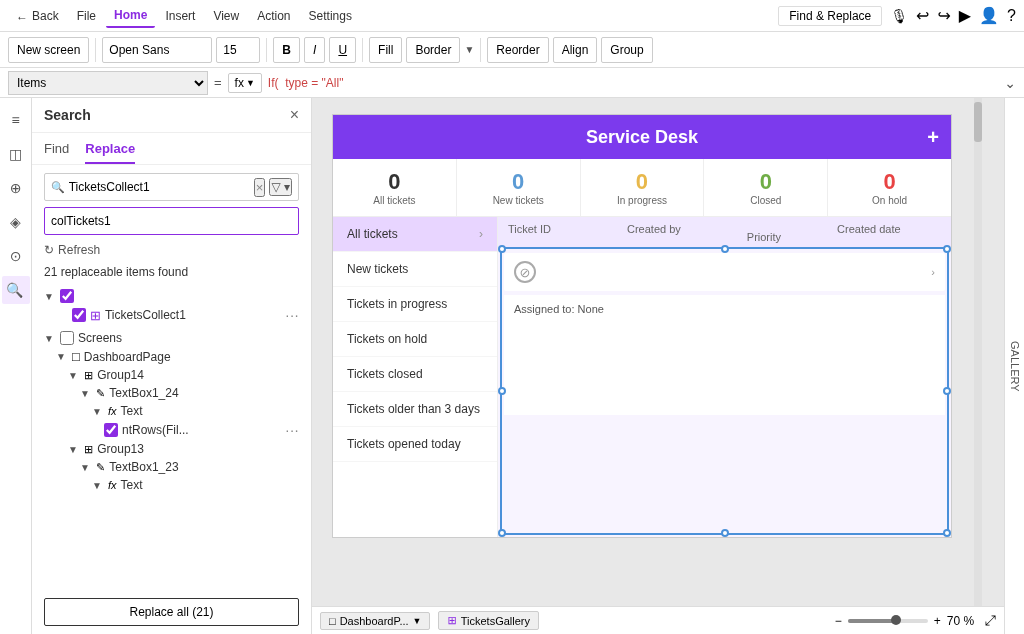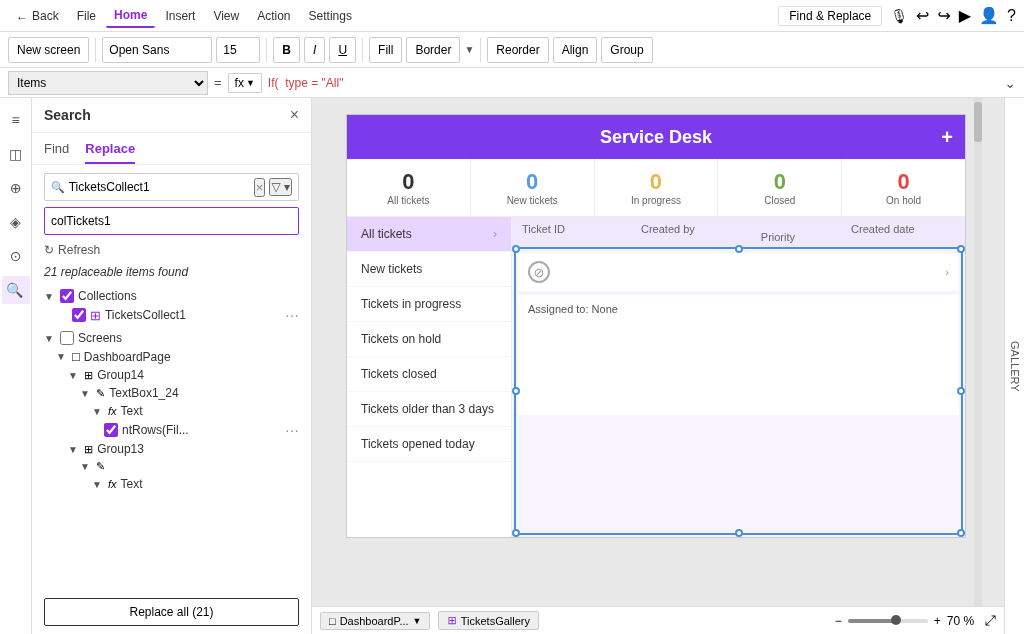--- a/index.html
+++ b/index.html
@@ -105,21 +105,21 @@
       background: #fff;
     }
     .replace-input-wrap input {
       flex: 1; border: none; outline: none; font-size: 12px; height: 22px;
     }
 
     .refresh-btn {
       display: flex; align-items: center; gap: 4px; cursor: pointer;
       color: #555; font-size: 12px; background: none; border: none; margin-bottom: 8px;
     }
-    .results-count { font-size: 12px; color: #333; margin-bottom: 8px; font-style: italic; }
+    .results-count { font-size: 12px; color: #333; margin-bottom: 8px; }
 
     .tree-item {
       display: flex; align-items: center; gap: 4px; padding: 2px 0;
       cursor: pointer; user-select: none;
     }
     .tree-chevron { font-size: 10px; color: #555; width: 12px; }
     .tree-checkbox { width: 14px; height: 14px; accent-color: #8b2be2; }
     .tree-icon { font-size: 13px; }
     .tree-label { font-size: 12px; color: #333; flex: 1; }
     .tree-dots { cursor: pointer; color: #888; font-size: 14px; margin-left: auto; }
@@ -139,21 +139,21 @@
 
     
     .gallery-panel {
       width: 20px; background: #fff; border-left: 1px solid #ddd;
       display: flex; align-items: center; justify-content: center;
       writing-mode: vertical-rl; font-size: 11px; color: #555; cursor: pointer;
     }
 
     
     .app-canvas {
-      position: absolute; top: 16px; left: 34px;
+      position: absolute; top: 16px; left: 20px;
       width: 620px; background: #7dd3fc; border: 1px solid #ccc;
     }
 
     
     .sd-header {
       background: #7c3aed; color: #fff; display: flex; align-items: center;
       justify-content: center; height: 44px; font-size: 18px; font-weight: 600;
       position: relative;
     }
     .sd-header .plus-btn {
@@ -343,21 +343,20 @@
       <button class="refresh-btn">
         <span>↻</span>
         <span>Refresh</span>
       </button>
 
       <div class="results-count">21 replaceable items found</div>
 
       <div class="tree-item">
         <span class="tree-chevron">▼</span>
         <input type="checkbox" class="tree-checkbox" checked="" style="">
-        <span class="tree-label">Collections</span>
       </div>
       <div class="tree-group">
         <div class="tree-item">
           <span class="tree-chevron"></span>
           <input type="checkbox" class="tree-checkbox" checked="" style="">
           <span style="color:#8b2be2;font-size:13px;">⊞</span>
           <span class="tree-label">TicketsCollect1</span>
           <span class="tree-dots">···</span>
         </div>
       </div>
@@ -403,20 +402,21 @@
 
           <div class="tree-item">
             <span class="tree-chevron">▼</span>
             <span class="tree-icon" style="font-size:11px;">⊞</span>
             <span class="tree-label">Group13</span>
           </div>
           <div class="tree-group">
             <div class="tree-item">
               <span class="tree-chevron">▼</span>
               <span class="tree-icon" style="font-size:11px;">✎</span>
+              <span class="tree-label">TextBox1_23</span>
             </div>
             <div class="tree-group">
               <div class="tree-item">
                 <span class="tree-chevron">▼</span>
                 <span class="tree-icon" style="font-size:11px;font-style:italic;">fx</span>
                 <span class="tree-label">Text</span>
               </div>
             </div>
           </div>
         </div>

